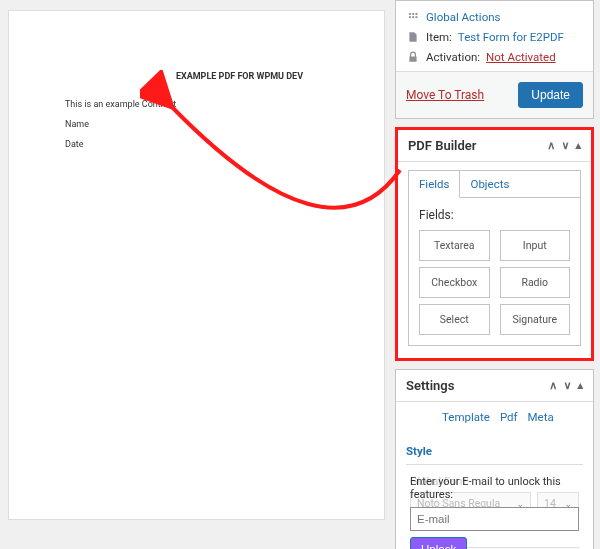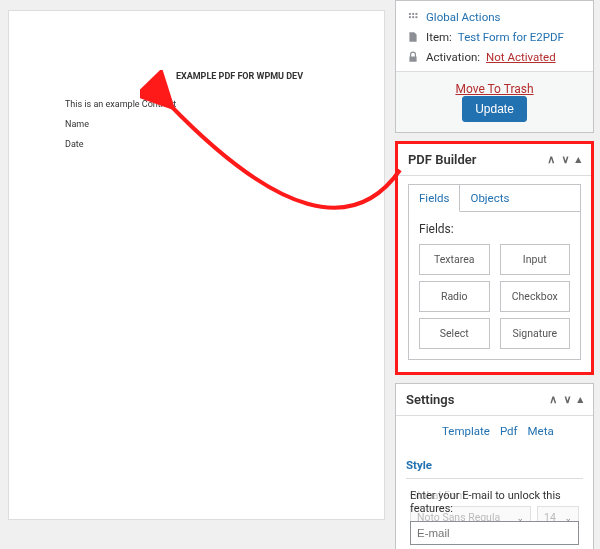--- a/index.html
+++ b/index.html
@@ -9,21 +9,21 @@
   .canvas { background: #fff; width: 100%; height: 510px; border: 1px solid #ddd; padding: 10px 14px; font-size: 9px; color: #333; }
   .canvas .title { text-align: center; font-weight: 700; font-size: 9px; margin: 50px 0 18px 86px; }
   .canvas .line { margin: 0 0 10px 42px; font-size: 9px; }
   .side-col { flex: 1; padding: 0 6px 10px 0; display: flex; flex-direction: column; gap: 8px; font-size: 12px; color: #333; }
   .meta-box { background: #fff; border: 1px solid #c3c4c7; }
   .meta-list { padding: 6px 0 0 0; }
   .meta-row { display: flex; align-items: center; gap: 6px; padding: 3px 10px; font-size: 11.5px; }
   .meta-row .mi { width: 14px; height: 14px; display: inline-flex; align-items: center; justify-content: center; color: #8c8f94; }
   .link-blue { color: #2271b1; text-decoration: none; }
   .link-red { color: #b32d2e; text-decoration: underline; }
-  .meta-actions { display: flex; justify-content: space-between; align-items: center; padding: 10px 10px; border-top: 1px solid #dcdcde; margin-top: 4px; background:#f6f7f7;flex-direction:column; }
+  .meta-actions { display: flex; justify-content: space-between; align-items: center; padding: 10px 10px; border-top: 1px solid #dcdcde; margin-top: 4px; background:#f6f7f7; }
   .trash { color: #b32d2e; text-decoration: underline; font-size: 12px; }
   .btn-primary { background: #2271b1; color: #fff; border: 1px solid #2271b1; padding: 5px 12px; font-size: 12px; border-radius: 3px; cursor: pointer; }
   .panel-head { display: flex; justify-content: space-between; align-items: center; padding: 8px 10px; border-bottom: 1px solid #dcdcde; font-weight: 600; font-size: 13px; }
   .panel-head .controls { display: flex; gap: 6px; color: #666; font-size: 11px; }
   .panel-head .controls span { cursor: pointer; }
   .highlighted { border: 3px solid #ff1a1a; }
   .panel-body { padding: 8px 10px 12px; }
   .tabs { display: flex; border: 1px solid #c3c4c7; border-bottom: none; font-size: 11.5px; }
   .tab { padding: 6px 10px; color: #2271b1; cursor: pointer; border-right: 1px solid #c3c4c7; }
   .tab.active { background: #fff; color: #2271b1; border-bottom: 1px solid #fff; margin-bottom:-1px; }
@@ -112,22 +112,22 @@
       <div class="panel-body">
         <div class="tabs">
           <div class="tab active">Fields</div>
           <div class="tab" style="border-right:none">Objects</div>
         </div>
         <div class="tab-content">
           <div class="fields-label">Fields:</div>
           <div class="field-grid">
             <div class="field-btn">Textarea</div>
             <div class="field-btn">Input</div>
+            <div class="field-btn">Checkbox</div>
             <div class="field-btn">Radio</div>
-            <div class="field-btn">Checkbox</div>
             <div class="field-btn">Select</div>
             <div class="field-btn">Signature</div>
           </div>
         </div>
       </div>
     </div>
 
     <div class="meta-box">
       <div class="panel-head">
         <span>Settings</span>

